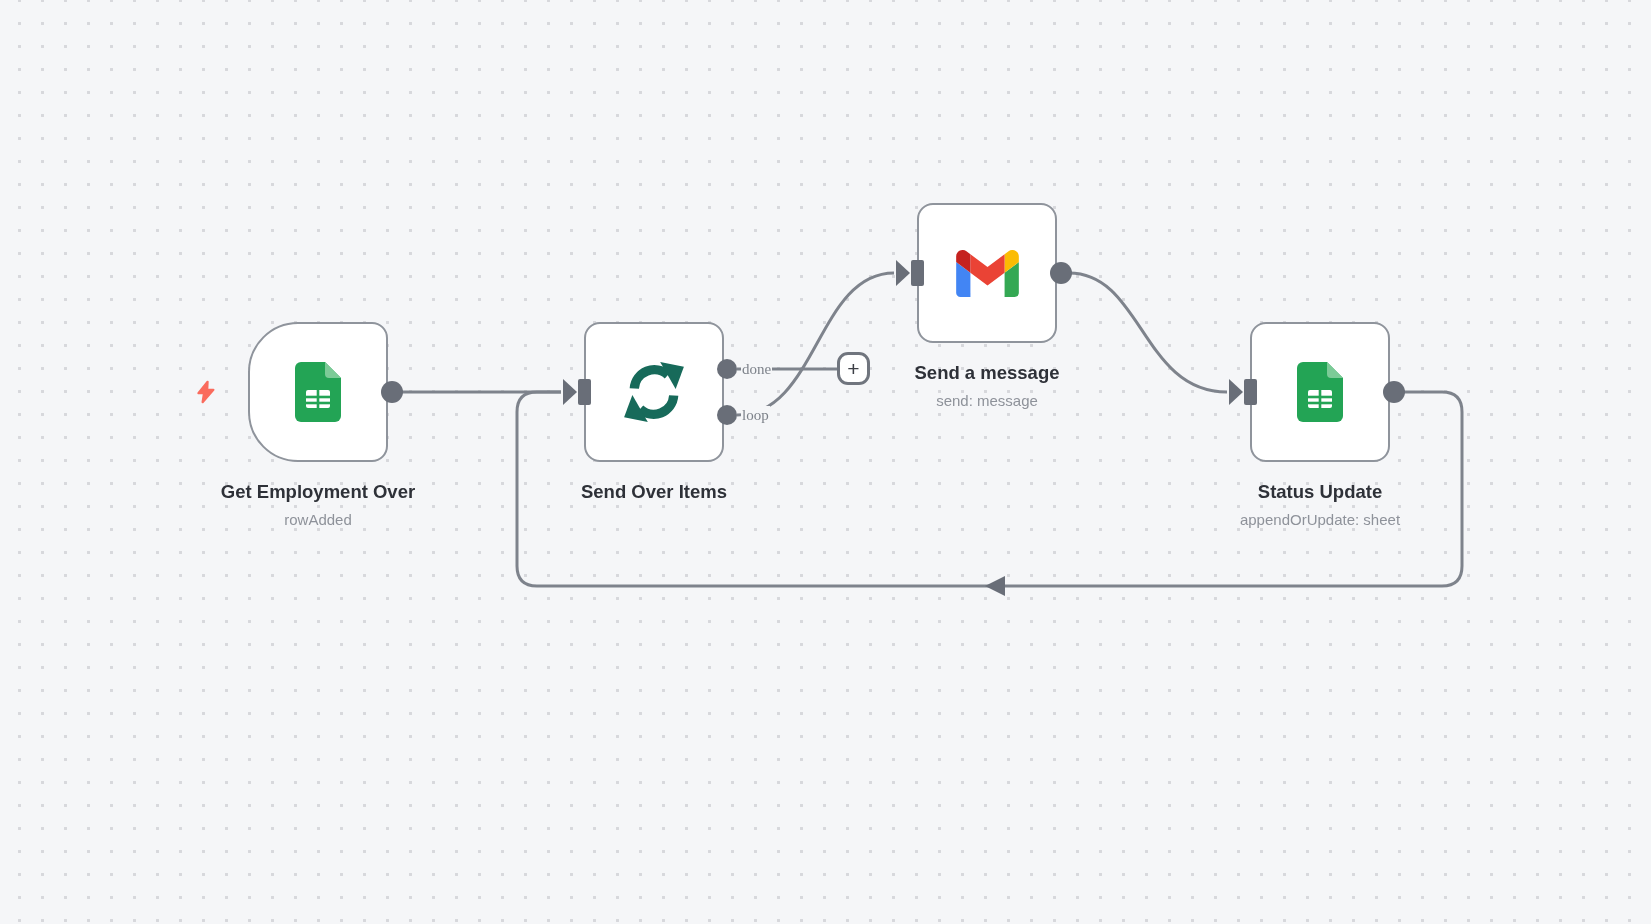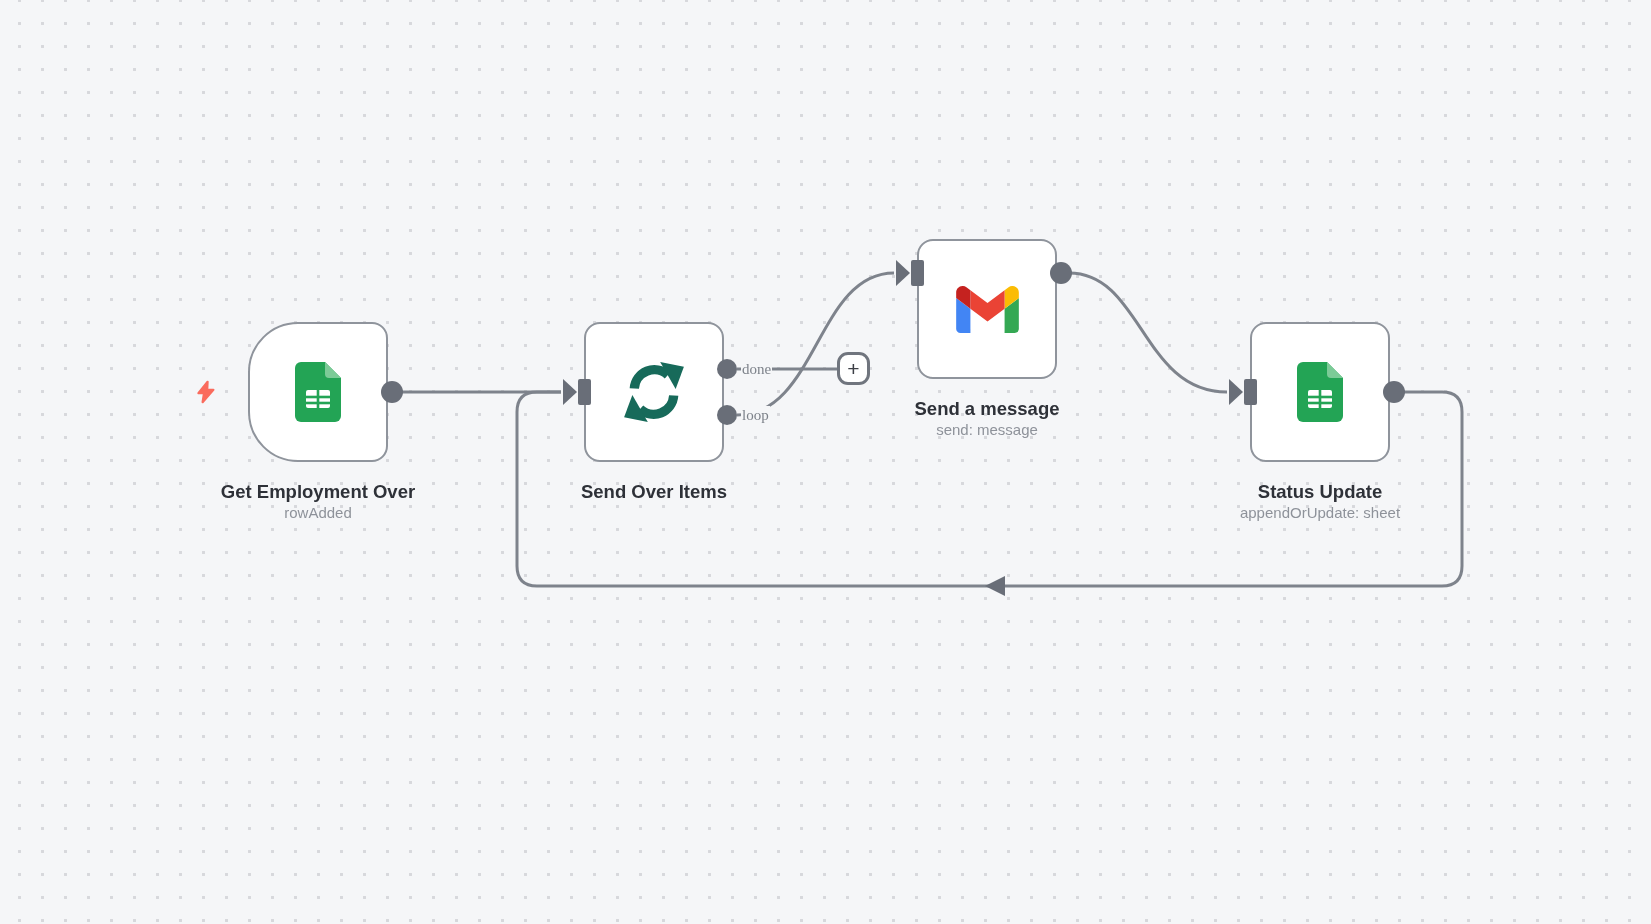--- a/index.html
+++ b/index.html
@@ -19,21 +19,21 @@
     width:140px;height:140px;background:#ffffff;
     border:2.5px solid #8f949c;border-radius:16px;
     display:flex;align-items:center;justify-content:center;
   }
   .node.trigger-shape{border-radius:50px 16px 16px 50px;}
   .node-title{
     position:absolute;top:157px;left:50%;transform:translateX(-50%);
     white-space:nowrap;font-size:18.5px;font-weight:600;color:#2e3138;
   }
   .node-subtitle{
-    position:absolute;top:180px;left:50%;transform:translateX(-50%);
+    position:absolute;top:187px;left:50%;transform:translateX(-50%);
     white-space:nowrap;font-size:15px;font-weight:400;color:#8e929a;
   }
   .edges{position:absolute;inset:0;z-index:3;pointer-events:none;}
   .edges .wire{stroke:#7e838c;stroke-width:3;fill:none;}
   .edges .port{fill:#696e78;}
   .edge-label{
     position:absolute;z-index:4;font-size:15px;color:#7d828a;
     background:#f5f6f8;padding:0 1px;line-height:18px;font-family:Liberation Serif, serif;
   }
   .add-btn{
@@ -103,21 +103,21 @@
         <polygon points="38,3 61,7.5 53,29" fill="#176a5a"></polygon>
       </g>
       <g transform="rotate(180 32 32)">
         <path d="M12.9 28.6 A19.5 19.5 0 0 1 45.5 15.5" stroke="#176a5a" stroke-width="9" fill="none"></path>
         <polygon points="38,3 61,7.5 53,29" fill="#176a5a"></polygon>
       </g>
     </svg>
     <div class="node-title">Send Over Items</div>
   </div>
 
-  <div class="node" style="left:917px;top:203px;margin-top:36px;">
+  <div class="node" style="left:917px;top:203px;">
     <svg width="63" height="47" viewBox="0 0 88 66">
       <path fill="#4285f4" d="M6 66h14V32L0 17v43c0 3.32 2.69 6 6 6z"></path>
       <path fill="#34a853" d="M68 66h14c3.32 0 6-2.68 6-6V17L68 32z"></path>
       <path fill="#fbbc04" d="M68 6v26l20-15V9c0-7.42-8.47-11.65-14.4-7.2z"></path>
       <path fill="#ea4335" d="M20 32V6l24 18L68 6v26L44 50z"></path>
       <path fill="#c5221f" d="M0 17V9c0-7.42 8.47-11.65 14.4-7.2L20 6v26z"></path>
     </svg>
     <div class="node-title">Send a message</div>
     <div class="node-subtitle">send: message</div>
   </div>

